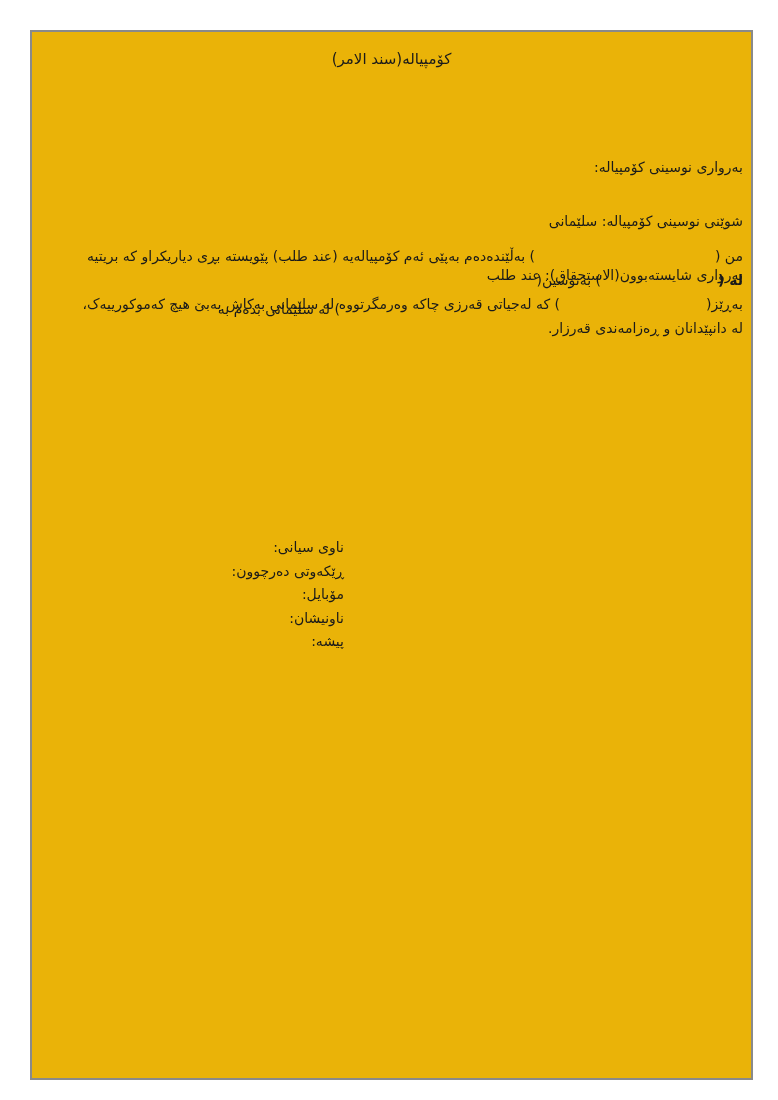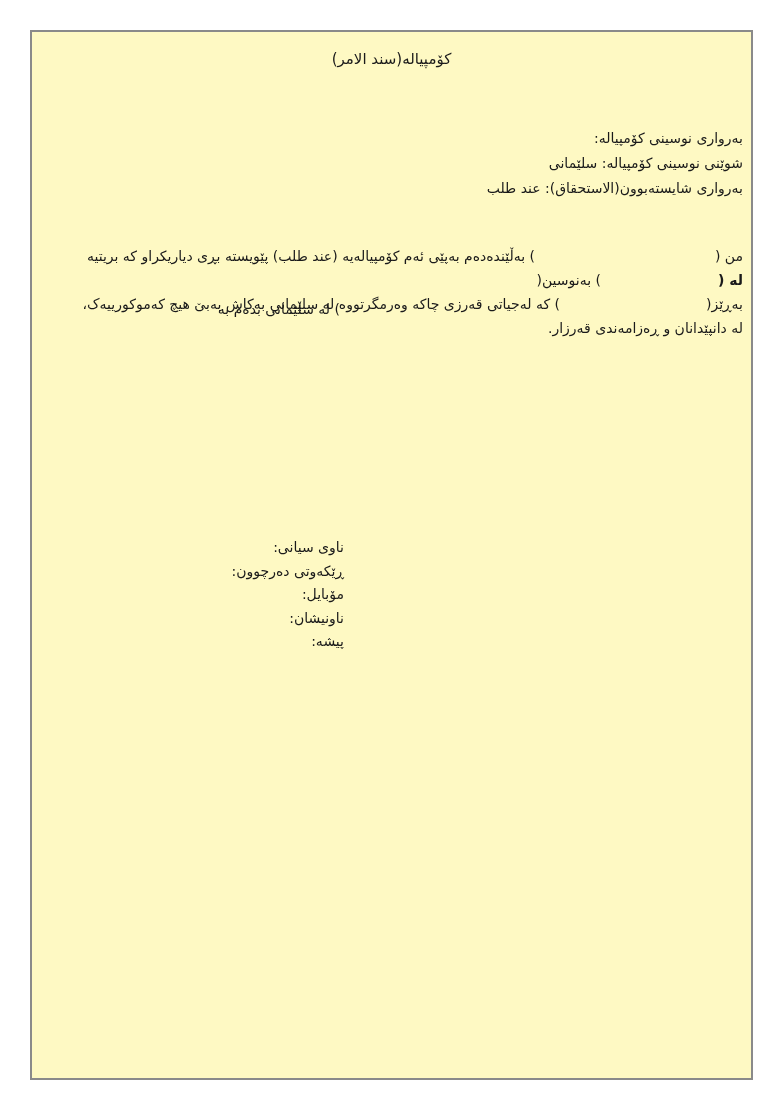--- a/index.html
+++ b/index.html
@@ -15,21 +15,21 @@
       font-family: "DejaVu Sans", sans-serif;
       color: #1a1a1a;
     }
     .page-frame {
       position: absolute;
       left: 30px;
       top: 30px;
       width: 719px;
       height: 1046px;
       border: 2px solid #8a8a8a;
-      background: #fef9c3;
+      background: #eab308;
     }
     .doc-title {
       position: absolute;
       left: 0;
       right: 0;
       top: 18px;
       text-align: center;
       font-size: 15px;
       direction: rtl;
       unicode-bidi: plaintext;
@@ -40,20 +40,21 @@
       top: 94px;
       width: 420px;
       direction: rtl;
       text-align: right;
       font-size: 14px;
       line-height: 25px;
     }
     .meta-line {
       display: block;
       white-space: nowrap;
+      margin-top: 29px;
     }
     .pledge {
       position: absolute;
       left: 4px;
       right: 8px;
       top: 212px;
       direction: rtl;
       font-size: 14px;
       line-height: 24px;
     }

